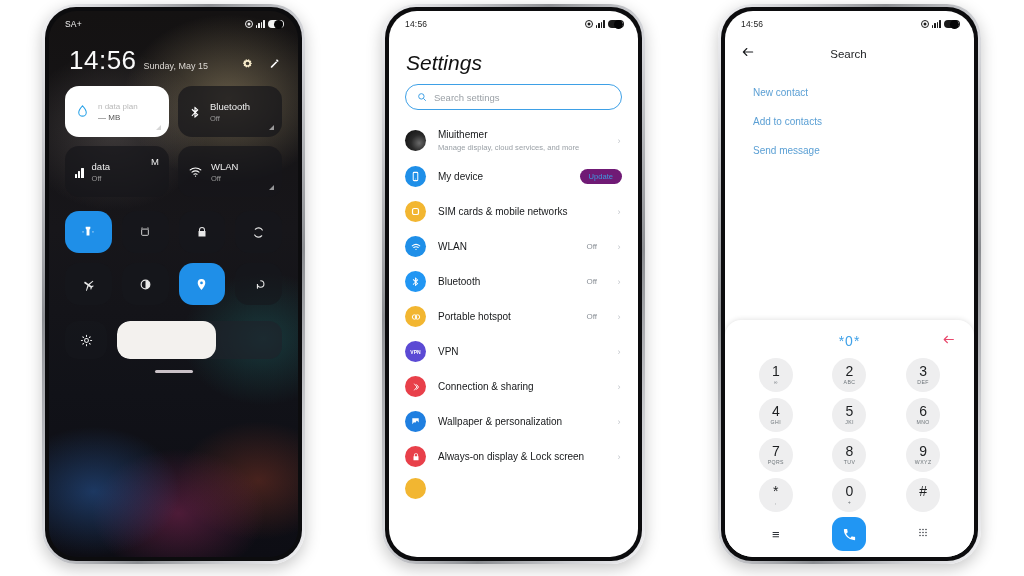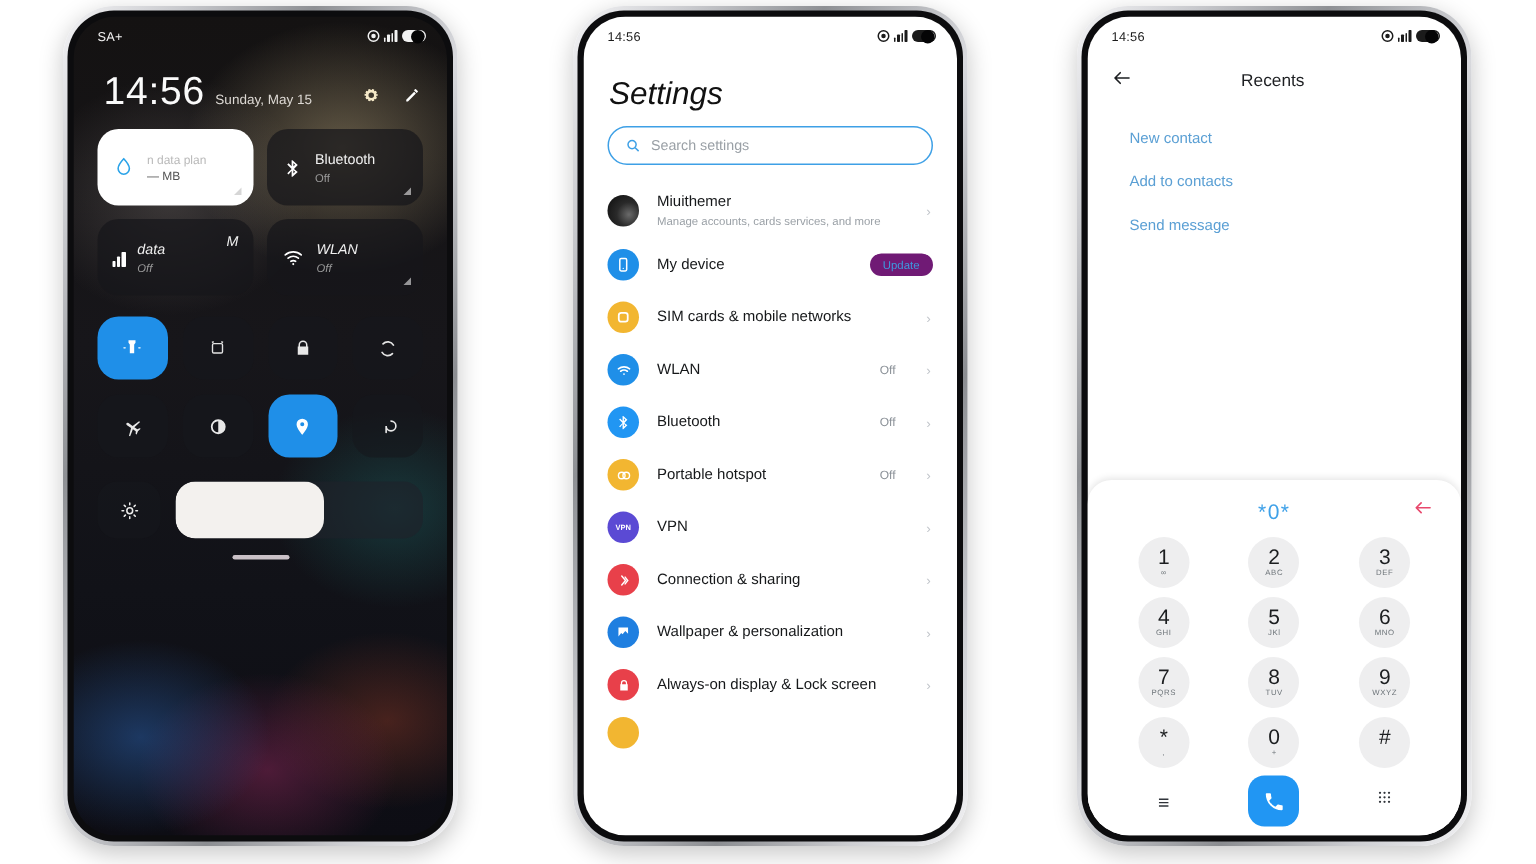--- a/index.html
+++ b/index.html
@@ -113,21 +113,21 @@
   .tb-sub { font-size: 7.5px; color: #9a9a9a; }
   .tile-big.light .tb-sub { font-size: 8px; color: #555; }
   .tb-corner {
     position: absolute; right: 8px; bottom: 7px;
     width: 0; height: 0;
     border-left: 5px solid transparent;
     border-bottom: 5px solid rgba(255,255,255,.55);
   }
   .tile-big.light .tb-corner { border-bottom-color: rgba(0,0,0,.16); }
 
-  .tiles-big2 { position: relative; z-index: 12; display: flex; gap: 9px; padding: 9px 16px 0 16px; font-style: italic; }
+  .tiles-big2 { position: relative; z-index: 12; display: flex; gap: 9px; padding: 9px 16px 0 16px; }
 
   .toggle-grid {
     position: relative; z-index: 12;
     display: grid; grid-template-columns: repeat(4,1fr); gap: 10px;
     padding: 14px 16px 0 16px;
   }
   .toggle {
     height: 42px; border-radius: 14px;
     background: rgba(22,23,28,.60);
     display: flex; align-items: center; justify-content: center;
@@ -412,21 +412,21 @@
                 <circle cx="10.5" cy="10.5" r="6.5"></circle>
                   <path d="M15.5 15.5L21 21"></path>
               </svg>
               <span class="search-ph">Search settings</span>
             </div>
 
             <div class="setting-row">
               <span class="avatar-dark"></span>
               <span class="s-texts">
                 <span class="s-label" style="display:block">Miuithemer</span>
-                <span class="s-desc" style="display:block">Manage accounts, cards services, and more</span>
+                <span class="s-desc" style="display:block">Manage display, cloud services, and more</span>
               </span>
               <span class="s-chev">›</span>
             </div>
 
             <div class="setting-row">
               <span class="s-icon" style="background:#1f8fe8">
                 <svg width="11" height="11" viewBox="0 0 24 24" fill="none" stroke="#fff" stroke-width="2.2">
                   <rect x="7" y="3" width="10" height="18" rx="2"></rect>
                     <circle cx="12" cy="17.4" r=".9" fill="#fff" stroke="none"></circle>
                 </svg>
@@ -563,21 +563,21 @@
               <span class="sb-batt"></span>
             </span>
           </div>
 
           <div class="rec-appbar">
             <span>
               <svg width="14" height="14" viewBox="0 0 24 24" fill="none" stroke="#1d1f22" stroke-width="1.9" stroke-linecap="round" stroke-linejoin="round">
                 <path d="M20 12H4M10 6l-6 6 6 6"></path>
               </svg>
             </span>
-            <span class="rec-title">Recents</span>
+            <span class="rec-title">Search</span>
           </div>
 
           <div class="rec-links">
             <div class="rec-link">New contact</div>
             <div class="rec-link">Add to contacts</div>
             <div class="rec-link">Send message</div>
           </div>
 
           <div class="dialpad">
             <div class="dial-display">

